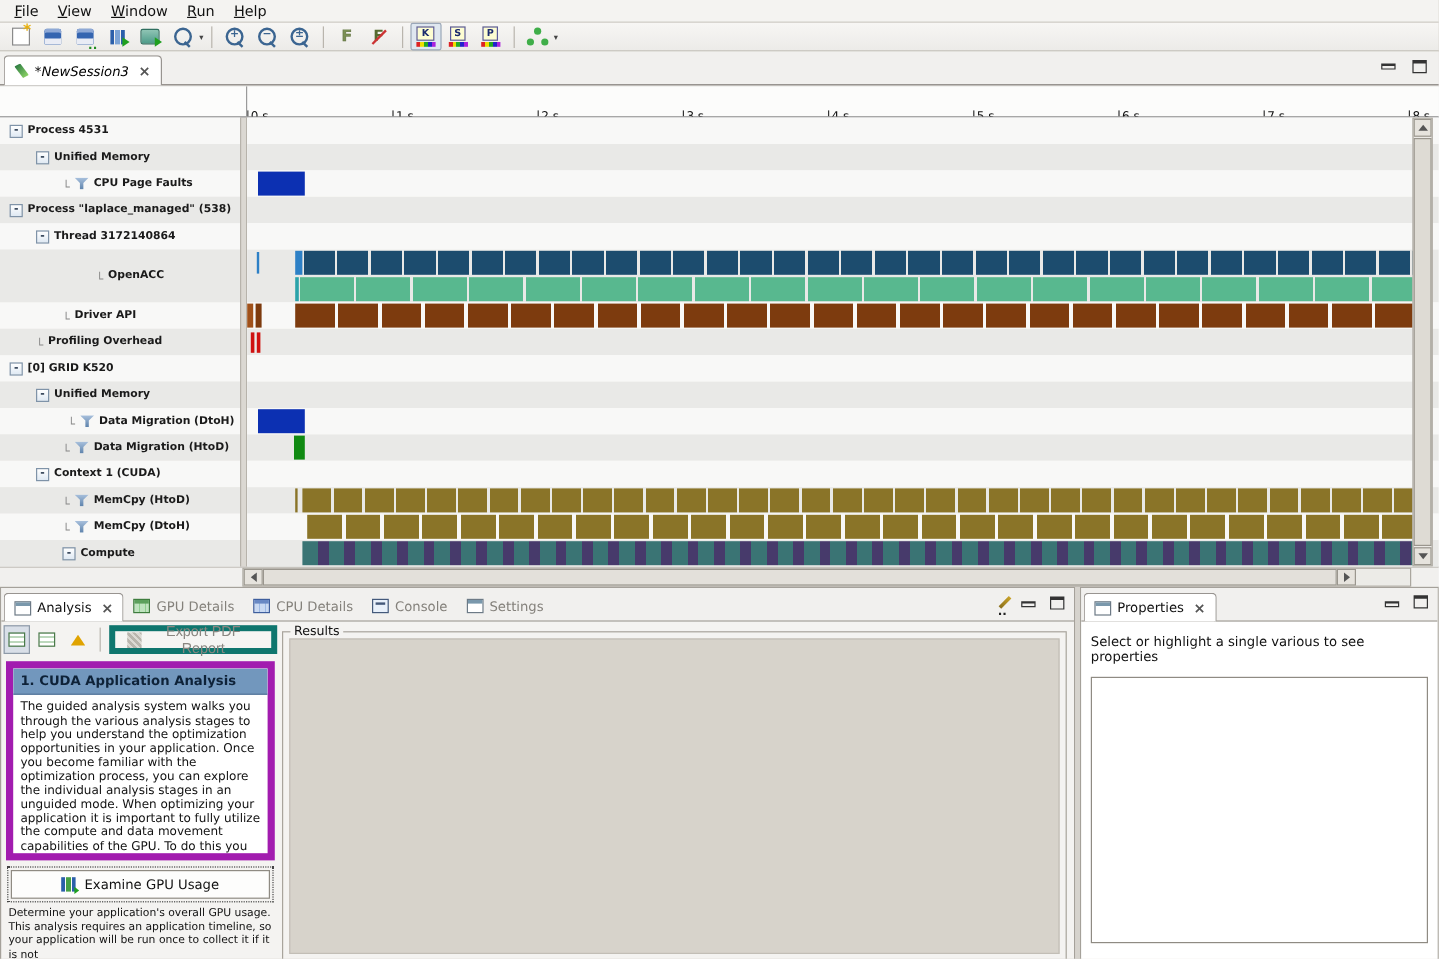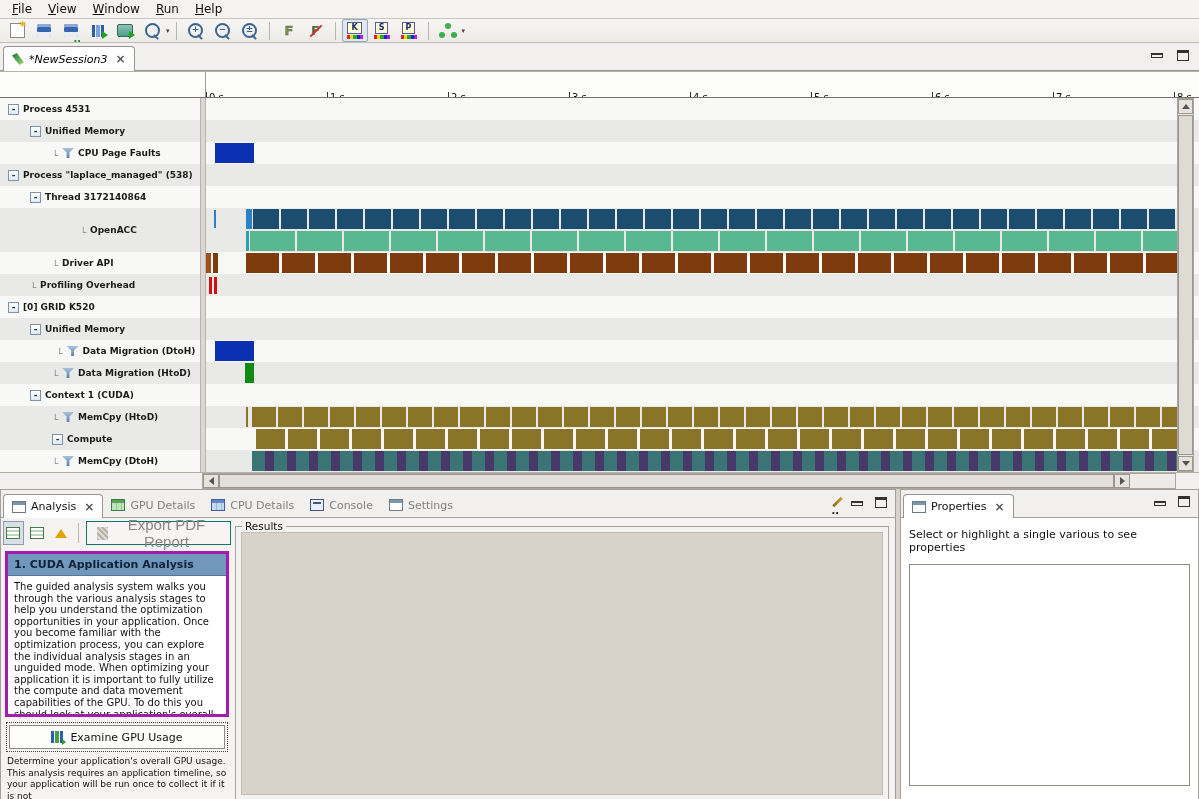--- a/index.html
+++ b/index.html
@@ -139,25 +139,25 @@
 
   #analysis-body { flex:1; display:flex; overflow:hidden; }
   #analysis-left { width:232px; display:flex; flex-direction:column; overflow:hidden; }
   #analysis-toolbar { height:30px; display:flex; align-items:center; gap:3px; padding:2px 2px; }
   .atbtn { width:24px; height:24px; border:1px solid transparent; display:flex; align-items:center; justify-content:center; }
   .atbtn.pressed { border-color:#8e9aa8; background:#d9dfe8; }
   .list-ico { width:14px; height:12px; border:1px solid #4a7a4a;
     background:repeating-linear-gradient(#ffffff 0 2px, #bcd8bc 2px 4px); }
   .uparrow-ico { width:0; height:0; border:6px solid transparent; border-bottom:9px solid #e0a300; position:relative; top:-3px; }
   .asep { width:1px; height:20px; background:#b9b5ad; margin:0 4px; }
-  #export-btn { height:24px; border:1px solid #0f766e; background:#f6f5f3; color:#8a8781;
-    display:flex; align-items:center; gap:5px; font-size:15px; padding:0 10px; }
+  #export-btn { height:24px; border:5px solid #0f766e; background:#f6f5f3; color:#8a8781;
+    display:flex; align-items:center; gap:5px; font-size:12px; padding:0 10px; }
   .export-ico { width:13px; height:13px; background:repeating-linear-gradient(45deg,#b9b5ad 0 2px,#dcd9d3 2px 4px); }
 
-  #stage-box { margin:3px 4px 0 4px; border:3px solid #a21caf; background:#fff; height:166px; overflow:hidden; }
+  #stage-box { margin:3px 4px 0 4px; border:6px solid #a21caf; background:#fff; height:166px; overflow:hidden; }
   #stage-header { background:var(--stage-header); color:#0e2238; font-size:11px; font-weight:bold;
     padding:4px 6px; border-bottom:1px solid #55769a; }
   #stage-body { font-size:10px; color:#111; line-height:1.16; padding:5px 6px; }
   #action-wrap { margin:5px 5px 0 5px; border:1px dotted #444; padding:2px; }
   #action-btn { height:24px; border:1px solid #8f8b83; background:#fdfdfc; display:flex;
     align-items:center; justify-content:center; gap:7px; font-size:11px; color:#111; }
   .chart-ico { width:12px; height:12px; position:relative;
     background:linear-gradient(90deg,#2b5faa 0 3px,transparent 3px 4px,#45a045 4px 8px,transparent 8px 9px,#2b5faa 9px 12px); }
   .chart-ico::after { content:""; position:absolute; right:-3px; bottom:-2px;
     border-left:4px solid #1fa01f; border-top:3px solid transparent; border-bottom:3px solid transparent; }
@@ -339,28 +339,28 @@
             </div>
             <div class="tree-row shade-light" style="padding-left: 30px;">
               <span class="minusbox"></span>
               <span class="tree-label">Context 1 (CUDA)</span>
             </div>
             <div class="tree-row shade-dark" style="padding-left: 52px;">
               <span class="lchar"></span>
               <span class="funnel"></span>
               <span class="tree-label">MemCpy (HtoD)</span>
             </div>
-            <div class="tree-row shade-dark" style="padding-left: 52px;">
-              <span class="minusbox"></span>
-              <span class="tree-label">Compute</span>
-            </div>
             <div class="tree-row shade-light" style="padding-left: 52px;">
               <span class="lchar"></span>
               <span class="funnel"></span>
               <span class="tree-label">MemCpy (DtoH)</span>
+            </div>
+            <div class="tree-row shade-dark" style="padding-left: 52px;">
+              <span class="minusbox"></span>
+              <span class="tree-label">Compute</span>
             </div>
           </div>
         <div id="sash-v"></div>
         <div id="lane-col">
             <div class="lane-row shade-light"></div>
             <div class="lane-row shade-dark"></div>
             <div class="lane-row shade-light">
               <div class="bar" style="left: 9px; width: 39px; height: 20px; top: 1px; background: rgb(12, 48, 178);"></div>
             </div>
             <div class="lane-row shade-dark"></div>

